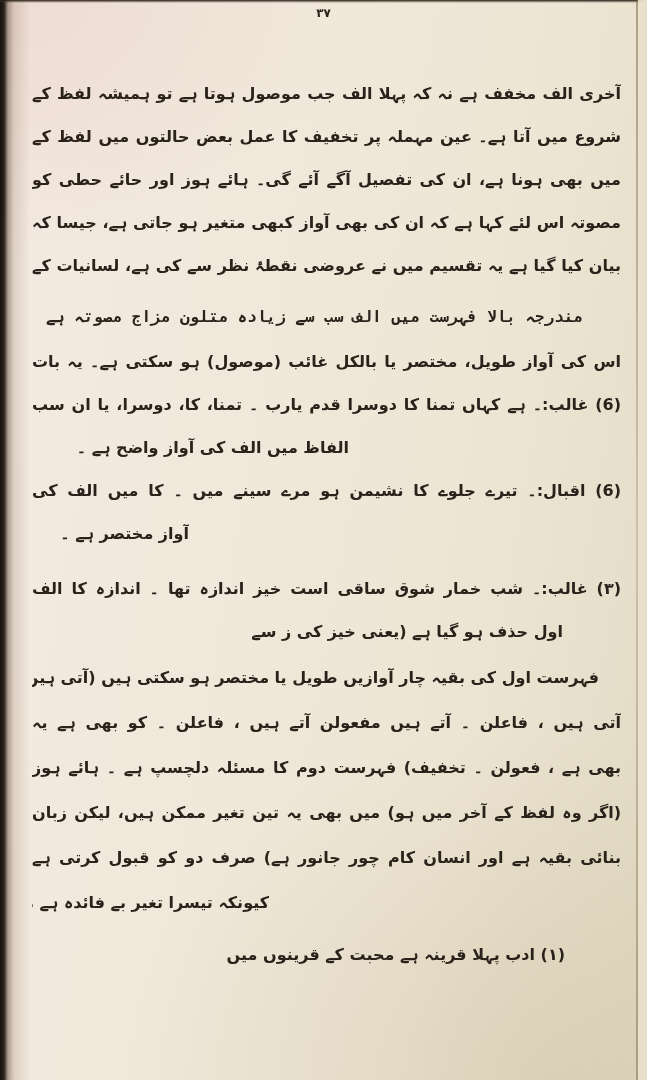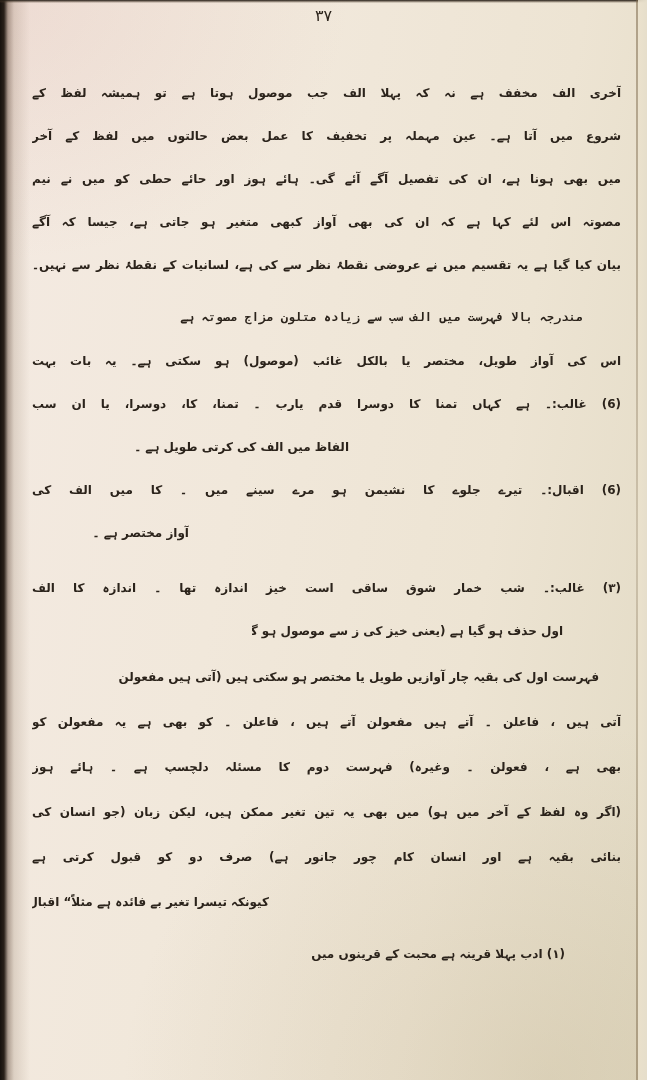--- a/index.html
+++ b/index.html
@@ -36,32 +36,32 @@
     background: linear-gradient(180deg, rgba(125,105,75,0.55), rgba(125,105,75,0.25) 50%, rgba(125,105,75,0.5));
   }
   .strip-right {
     position: absolute; top: 0; bottom: 0; right: 0; width: 9px;
     background: linear-gradient(90deg, rgba(235,226,205,0.9), #e6decb);
   }
 
   .page-number {
     position: absolute; top: 6px; left: 0; width: 100%;
     text-align: center;
-    font-size: 16px; font-weight: normal;
+    font-size: 12px; font-weight: bold;
     color: #2b231b;
   }
 
   .text-block {
     position: absolute; top: 72px; left: 32px; right: 26px;
     color: #2b231b;
     direction: rtl;
   }
   .line {
     height: 43px; line-height: 43px;
-    font-size: 12px; font-weight: bold;
+    font-size: 16px; font-weight: bold;
     overflow: hidden;
     text-align: justify;
     text-align-last: justify;
     -moz-text-align-last: justify;
     letter-spacing: 0.2px;
   }
   .para-3 .line { height: 45px; line-height: 45px; }
   .line.short {
     white-space: nowrap;
     text-align: right;
@@ -100,37 +100,37 @@
       <div class="line">بیان کیا گیا ہے یہ تقسیم میں نے عروضی نقطۂ نظر سے کی ہے، لسانیات کے نقطۂ نظر سے نہیں۔</div>
     </div>
 
     <div class="para gap10">
       <div class="line short ind-p2">مندرجہ بالا فہرست میں الف سب سے زیادہ متلون مزاج مصوتہ ہے</div>
       <div class="line">اس کی آواز طویل، مختصر یا بالکل غائب (موصول) ہو سکتی ہے۔ یہ بات بہت</div>
     </div>
 
     <div class="para">
       <div class="line">(6) غالب:۔ ہے کہاں تمنا کا دوسرا قدم یارب ۔ تمنا، کا، دوسرا، یا ان سب</div>
-      <div class="line short ind-i1l2">الفاظ میں الف کی کرتی طویل ہے ۔</div>
+      <div class="line short ind-i1l2">الفاظ میں الف کی آواز واضح ہے ۔</div>
     </div>
 
     <div class="para">
       <div class="line">(6) اقبال:۔ تیرے جلوے کا نشیمن ہو مرے سینے میں ۔ کا میں الف کی</div>
       <div class="line short ind-i2l2">آواز مختصر ہے ۔</div>
     </div>
 
     <div class="para gap12">
       <div class="line">(۳) غالب:۔ شب خمار شوق ساقی است خیز اندازہ تھا ۔ اندازہ کا الف</div>
       <div class="line short ind-i3l2">اول حذف ہو گیا ہے (یعنی خیز کی ز سے موصول ہو گیا ہے)</div>
     </div>
 
     <div class="para para-3 gap2">
       <div class="line short ind-p3">فہرست اول کی بقیہ چار آوازیں طویل یا مختصر ہو سکتی ہیں (آتی ہیں مفعولن</div>
       <div class="line">آتی ہیں ، فاعلن ۔ آتے ہیں مفعولن آتے ہیں ، فاعلن ۔ کو بھی ہے یہ مفعولن کو</div>
-      <div class="line">بھی ہے ، فعولن ۔ وغیرہ) فہرست دوم کا مسئلہ دلچسپ ہے ۔ ہائے ہوز</div>
+      <div class="line">بھی ہے ، فعولن ۔ تخفیف) فہرست دوم کا مسئلہ دلچسپ ہے ۔ ہائے ہوز</div>
       <div class="line">(اگر وہ لفظ کے آخر میں ہو) میں بھی یہ تین تغیر ممکن ہیں، لیکن زبان (جو انسان کی</div>
       <div class="line">بنائی بقیہ ہے اور انسان کام چور جانور ہے) صرف دو کو قبول کرتی ہے</div>
       <div class="line short ind-p3l6">کیونکہ تیسرا تغیر بے فائدہ ہے مثلاً“ اقبال</div>
     </div>
 
     <div class="para gap8">
       <div class="line short ind-fn">(۱) ادب پہلا قرینہ ہے محبت کے قرینوں میں</div>
     </div>
 
   </div>

